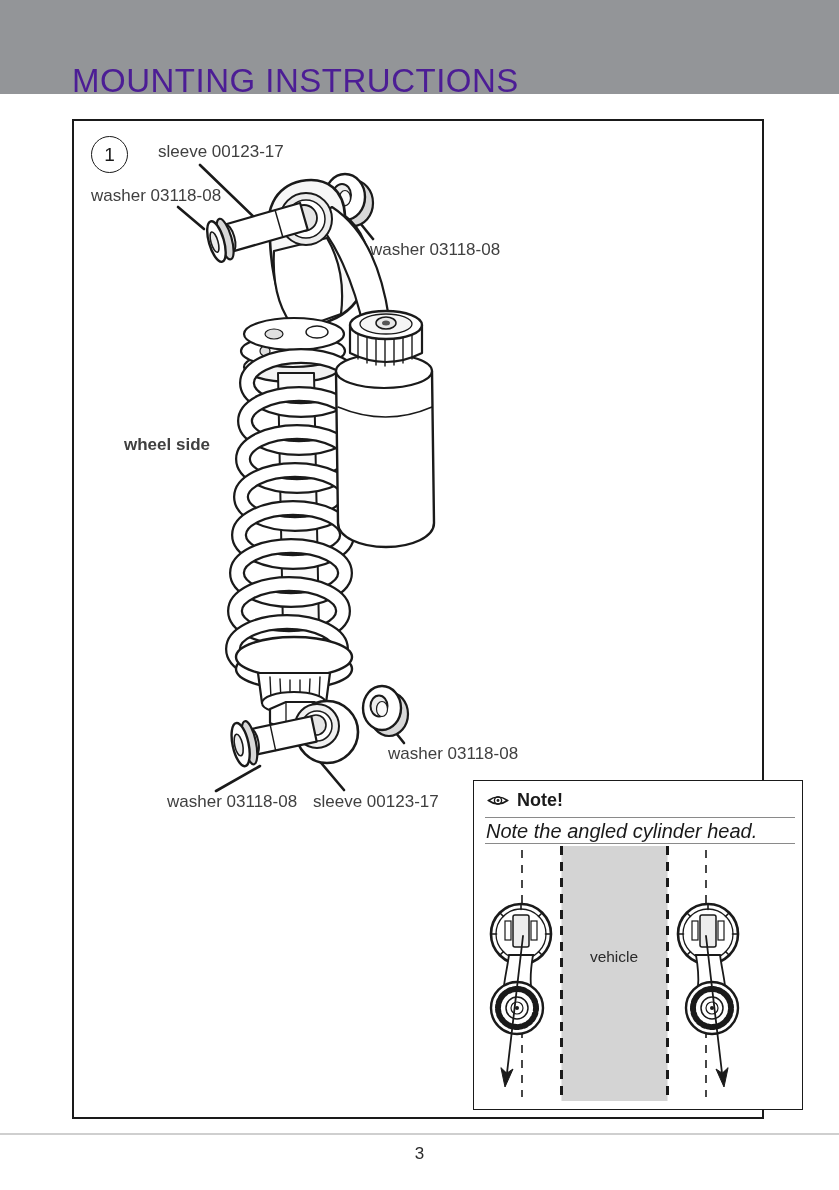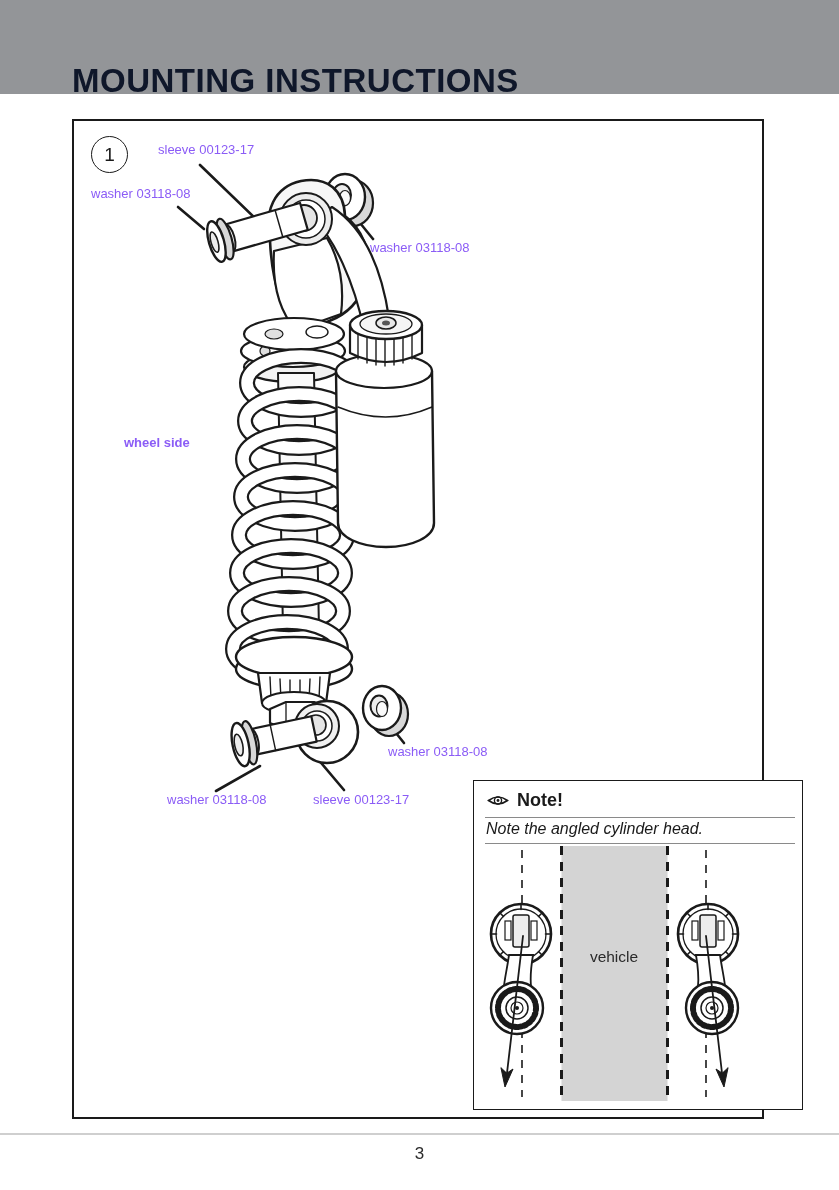--- a/index.html
+++ b/index.html
@@ -2,50 +2,50 @@
 <html><head>
 <meta charset="utf-8">
 <style>
   html,body{margin:0;padding:0;background:#fff;}
   .page{
     position:relative;width:839px;height:1190px;background:#fff;overflow:hidden;
     font-family:"Liberation Sans","DejaVu Sans",sans-serif;color:#1a1a1a;
   }
   .hdr{position:absolute;left:0;top:0;width:839px;height:94px;background:#939598;}
   .hdr h1{
-    position:absolute;left:72px;bottom:-6px;margin:0;color:#0f172a;
-    font-size:33px;font-weight:bold;letter-spacing:.5px;white-space:nowrap;
+    position:absolute;left:72px;bottom:-6px;margin:0;color:#4c1d95;
+    font-size:33px;font-weight:normal;letter-spacing:.5px;white-space:nowrap;
   }
   .mainbox{
     position:absolute;left:72px;top:119px;width:692px;height:1000px;
     border:2px solid #1a1a1a;background:#fff;box-sizing:border-box;
   }
   .stepcircle{
     position:absolute;left:17px;top:15px;width:37px;height:37px;border:1.8px solid #1a1a1a;
     border-radius:50%;display:flex;align-items:center;justify-content:center;
     font-size:19px;box-sizing:border-box;background:#fff;z-index:4;
   }
-  .lbl{position:absolute;font-size:13px;white-space:nowrap;z-index:4;color:#8b5cf6;}
+  .lbl{position:absolute;font-size:17px;white-space:nowrap;z-index:4;color:#404040;}
   .lbl-sleeve-top{left:84px;top:21px;}
   .lbl-washer-tl{left:17px;top:65px;}
   .lbl-washer-tr{left:296px;top:119px;}
   .lbl-wheel-side{left:50px;top:314px;font-weight:bold;}
   .lbl-washer-br{left:314px;top:623px;}
   .lbl-washer-bl{left:93px;top:671px;}
   .lbl-sleeve-bot{left:239px;top:671px;}
   .mainsvg{position:absolute;left:0;top:0;z-index:2;}
   .notebox{
     position:absolute;left:399px;top:659px;width:330px;height:330px;
     border:1.8px solid #1a1a1a;background:#fff;box-sizing:border-box;z-index:5;
   }
   .notehead{position:absolute;left:13px;top:9px;display:flex;align-items:center;gap:8px;}
   .notehead b{font-size:18px;}
   .noterule{position:absolute;left:11px;right:7px;height:0;border-top:1.4px solid #8a8a8a;}
   .rule1{top:36px;} .rule2{top:62px;}
-  .notetext{position:absolute;left:12px;top:39px;font-size:16px;font-style:italic;white-space:nowrap;}
+  .notetext{position:absolute;left:12px;top:39px;font-size:20px;font-style:italic;white-space:nowrap;}
   .notesvg{position:absolute;left:0px;top:64px;}
   .footrule{position:absolute;left:0;top:1133px;width:839px;height:2px;background:#cfcfcf;}
   .pagenum{position:absolute;left:0;top:1144px;width:839px;text-align:center;font-size:17px;color:#2a2a2a;}
 </style>
 </head>
 <body>
 
 <div class="page">
 
   <div class="hdr">

